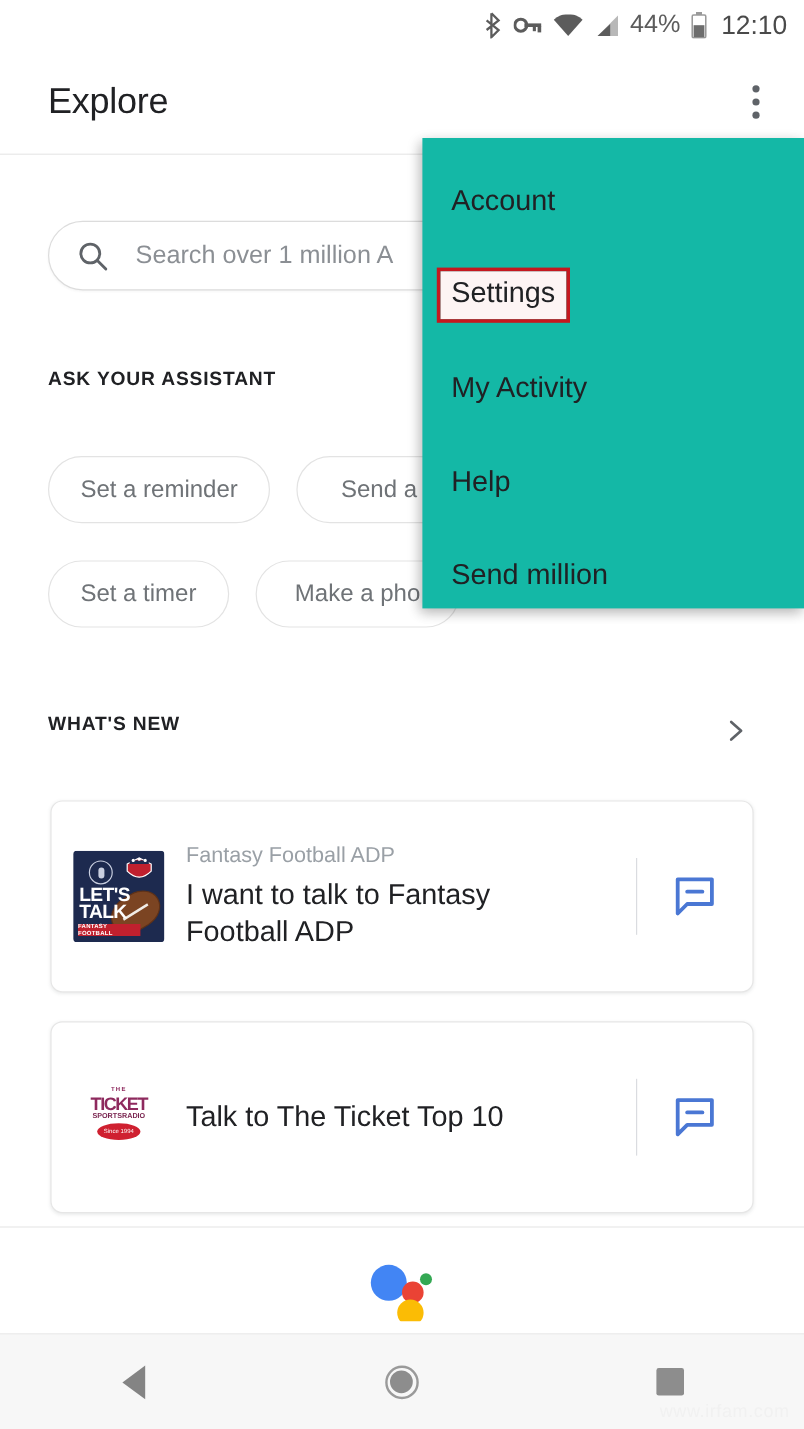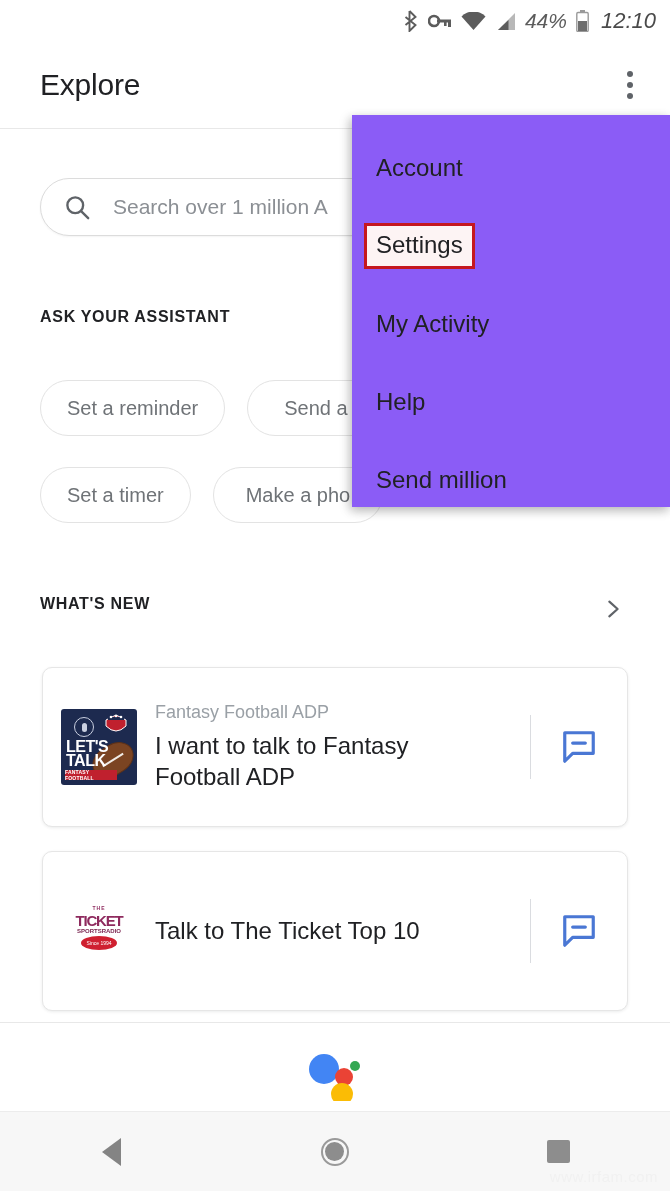--- a/index.html
+++ b/index.html
@@ -25,21 +25,20 @@
     position: absolute;
     top: 0; left: 0;
     width: 670px;
     height: 42px;
     display: flex;
     align-items: center;
     justify-content: flex-end;
     padding-right: 14px;
     gap: 9px;
     background: #ffffff;
-    font-style: italic;
   }
   .status-icon { display: flex; align-items: center; }
   .status-text {
     font-size: 21px;
     color: #5c5c5c;
     font-family: "Liberation Sans", sans-serif;
     letter-spacing: 0px;
   }
   .status-time {
     font-size: 22px;
@@ -80,21 +79,21 @@
   .overflow-btn span {
     display: block;
     width: 6px; height: 6px;
     border-radius: 50%;
     background: #5f6368;
   }
 
   
   .search-bar {
     position: absolute;
-    top: 178px; left: 40px;
+    top: 184px; left: 40px;
     width: 530px; height: 58px;
     border: 1px solid #dcdcdc;
     border-radius: 29px;
     display: flex;
     align-items: center;
     background: #ffffff;
     box-shadow: 0 1px 2px rgba(60,64,67,0.06);
   }
   .search-icon-wrap {
     width: 72px;
@@ -361,21 +360,21 @@
     color: #f1f1f1;
     letter-spacing: 0.5px;
   }
 
   
   .menu {
     position: absolute;
     top: 115px; left: 352px;
     width: 318px;
     height: 392px;
-    background: #8b5cf6;
+    background: #14b8a6;
     box-shadow: -3px 3px 10px rgba(0,0,0,0.18), 0 4px 10px rgba(0,0,0,0.14);
     z-index: 50;
     padding-top: 14px;
   }
   .menu-item {
     height: 78px;
     display: flex;
     align-items: center;
     padding-left: 24px;
     font-size: 24px;

